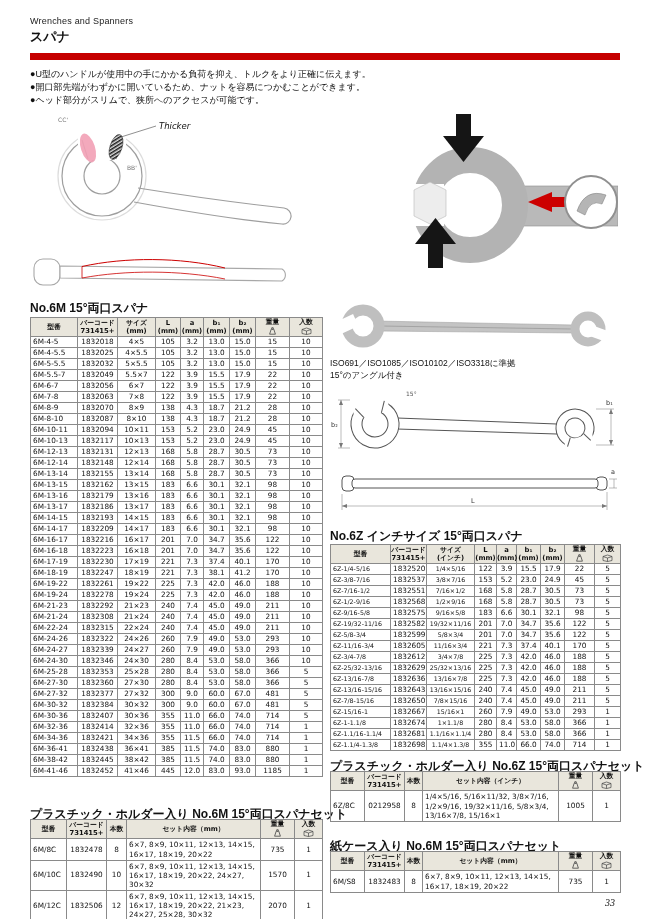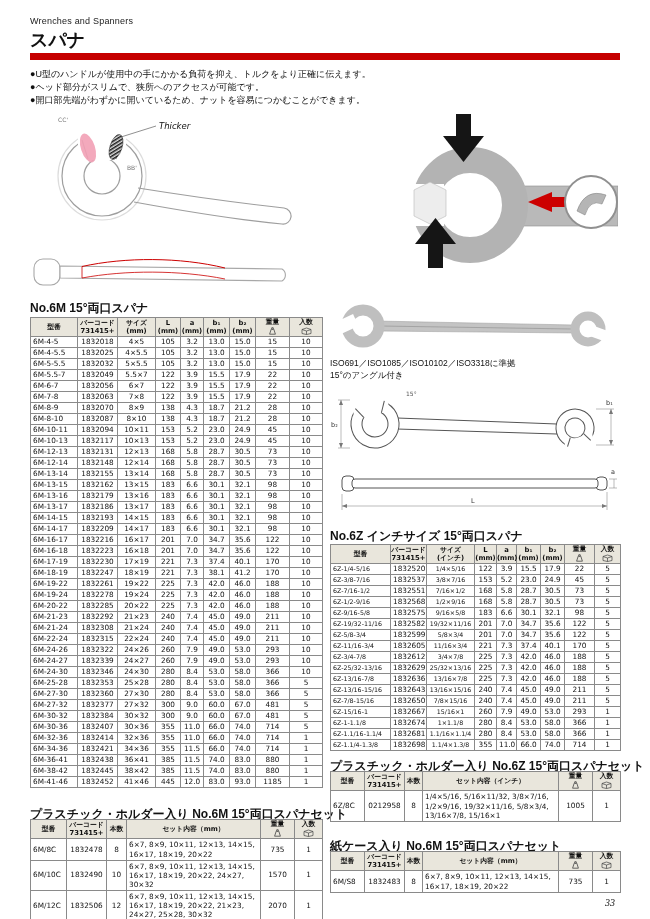--- a/index.html
+++ b/index.html
@@ -1,20 +1,20 @@
 <!DOCTYPE html>
 <html><head>
 <meta charset="utf-8">
 <style>
   *{margin:0;padding:0;box-sizing:border-box}
   html,body{background:#fff}
   body{width:650px;height:919px;font-family:"Liberation Sans","DejaVu Sans",sans-serif;color:#111;position:relative;overflow:hidden}
   .abs{position:absolute}
   .hdr-en{font-size:9px;color:#222;letter-spacing:.2px}
-  .hdr-ja{font-size:18px;font-weight:bold}
+  .hdr-ja{font-size:13px;font-weight:bold}
   .redbar{background:#c60000}
   .features{font-size:9px;line-height:13px}
   .sec-title{font-size:12px;font-weight:bold}
   .sub-title{font-size:12px;font-weight:bold;white-space:nowrap}
   .note{font-size:8.5px;color:#111}
   table.spec{border-collapse:collapse;table-layout:fixed;font-family:"DejaVu Sans","Liberation Sans",sans-serif}
   table.spec th{background:#e9e6dc;border:1px solid #8a8a8a;font-size:6.8px;font-weight:bold;line-height:1.2;padding:1px 0;text-align:center;vertical-align:middle}
   table.spec td{border:1px solid #8a8a8a;font-size:7.3px;height:10px;line-height:10px;padding:0 2px;text-align:center;white-space:nowrap;overflow:hidden}
   table.spec td.l{text-align:left}
   table.spec td.f65{font-size:6.3px}
@@ -28,22 +28,22 @@
 </head>
 <body>
 
 <div class="abs hdr-en" style="left:30px;top:16px">Wrenches and Spanners</div>
 <div class="abs hdr-ja" style="left:30px;top:28px">スパナ</div>
 <div class="abs redbar" style="left:30px;top:53px;width:590px;height:7px"></div>
 
 <div class="abs features" style="left:30px;top:68px;width:566px">
 
 <div class="feat">●U型のハンドルが使用中の手にかかる負荷を抑え、トルクをより正確に伝えます。</div>
+    <div class="feat">●開口部先端がわずかに開いているため、ナットを容易につかむことができます。</div>
     <div class="feat">●ヘッド部分がスリムで、狭所へのアクセスが可能です。</div>
-    <div class="feat">●開口部先端がわずかに開いているため、ナットを容易につかむことができます。</div>
   </div>
 
 <div class="abs" style="left:28px;top:110px">
 <svg width="280" height="138" viewBox="0 0 280 138">
   <defs>
     <pattern id="hat" width="3" height="3" patternUnits="userSpaceOnUse" patternTransform="rotate(40)">
       <rect width="3" height="3" fill="#dddddd"></rect>
           <rect width="1.5" height="3" fill="#1a1a1a"></rect>
     </pattern>
   </defs>
@@ -415,31 +415,20 @@
         <td>1832278</td>
         <td>19×24</td>
         <td>225</td>
         <td>7.3</td>
         <td>42.0</td>
         <td>46.0</td>
         <td>188</td>
         <td>10</td>
       </tr>
 
-      <tr>
-        <td class="l">6M-20-22</td>
-        <td>1832285</td>
-        <td>20×22</td>
-        <td>225</td>
-        <td>7.3</td>
-        <td>42.0</td>
-        <td>46.0</td>
-        <td>188</td>
-        <td>10</td>
-      </tr>
 
       <tr>
         <td class="l">6M-21-23</td>
         <td>1832292</td>
         <td>21×23</td>
         <td>240</td>
         <td>7.4</td>
         <td>45.0</td>
         <td>49.0</td>
         <td>211</td>

